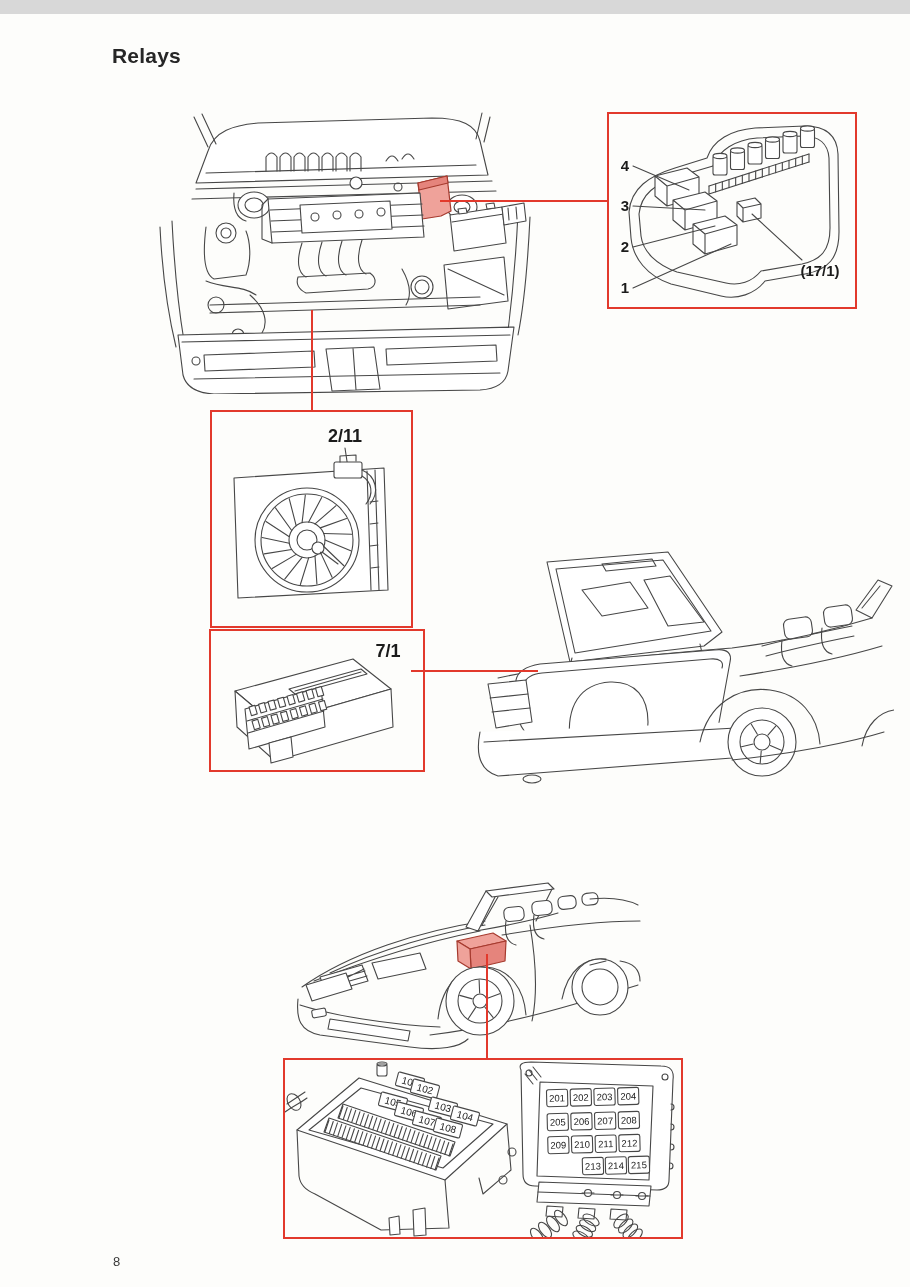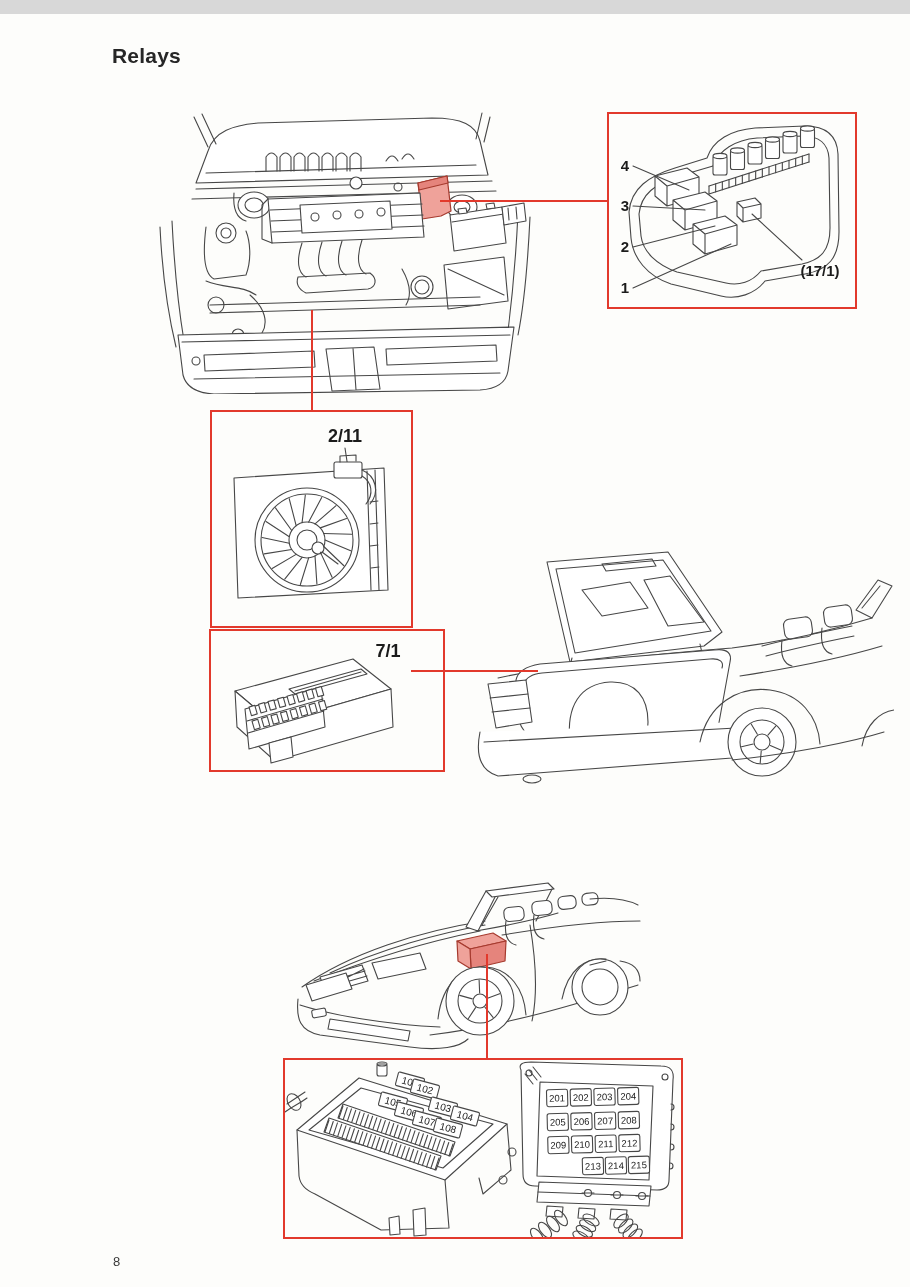--- a/index.html
+++ b/index.html
@@ -292,21 +292,21 @@
           <line x1="84.15257654517337" y1="113.6356899089557" x2="77.1947997612033" y2="86.67234770209717" class="sk"></line>
           <line x1="90.07406617870251" y1="110.68713842288926" x2="93.32641521403605" y2="83.03113172466767" class="sk"></line>
           <line x1="96.66083047033945" y1="110.07678482668938" x2="109.68405756586667" y2="85.46321058892298" class="sk"></line>
           <line x1="103.02329040397768" y1="111.88706075560887" x2="124.05853657625507" y2="93.64011856763113" class="sk"></line>
           <line x1="108.30216050997186" y1="115.87347841436195" x2="134.50849920311052" y2="106.45751892845637" class="sk"></line>
           <line x1="111.7845001292784" y1="121.49765000863124" x2="139.6226200884343" y2="122.18435072900206" class="sk"></line>
         </g>
     </svg>
   </div>
 
-  <div class="callout-box" style="left:209px;top:615px;width:236px;height:143px">
+  <div class="callout-box" style="left:209px;top:615px;width:216px;height:143px">
     <svg width="200" height="139" viewBox="0 0 200 139">
       <text class="t18" x="177" y="26" text-anchor="middle">7/1</text>
 
       <path class="skw" d="M24,60 L142,28 L180,58 L62,92 Z"></path>
       <path class="skw" d="M62,92 L180,58 L182,96 L64,130 Z"></path>
       <path class="skw" d="M24,60 L62,92 L64,130 L26,96 Z"></path>
       <path class="sk" d="M78,58 L150,38 L156,43 L84,63 Z M84,60 L150,41"></path>
 
       <path class="skw" d="M34,78 L110,56 L114,96 L38,118 Z"></path>
       <path class="sk" d="M36,90 L112,68 M37,102 L113,80"></path>

